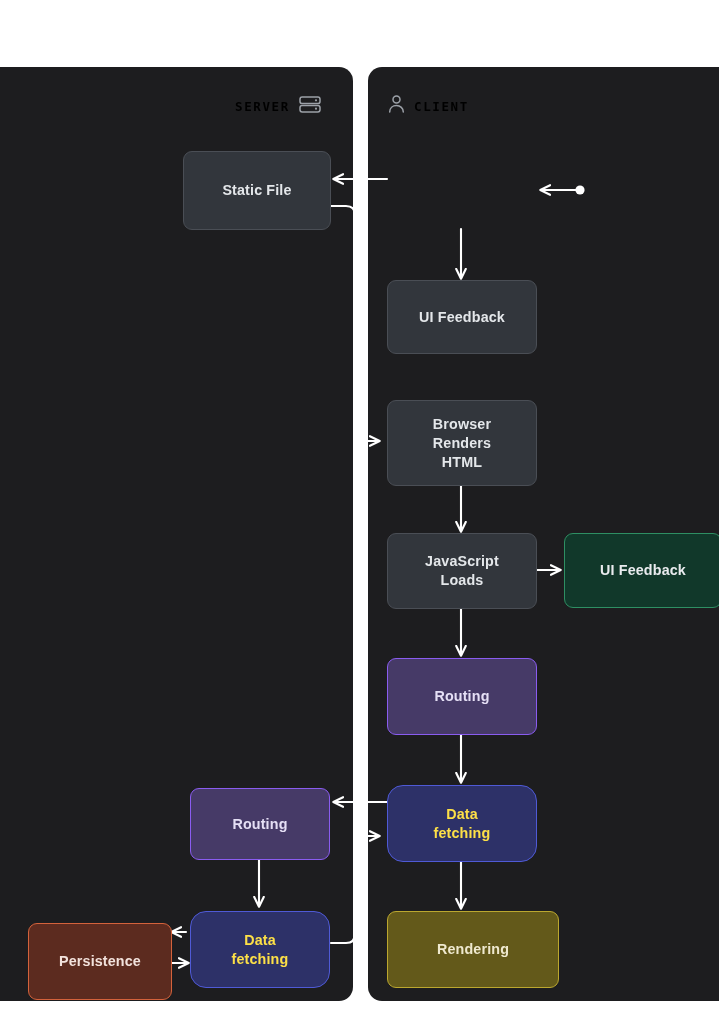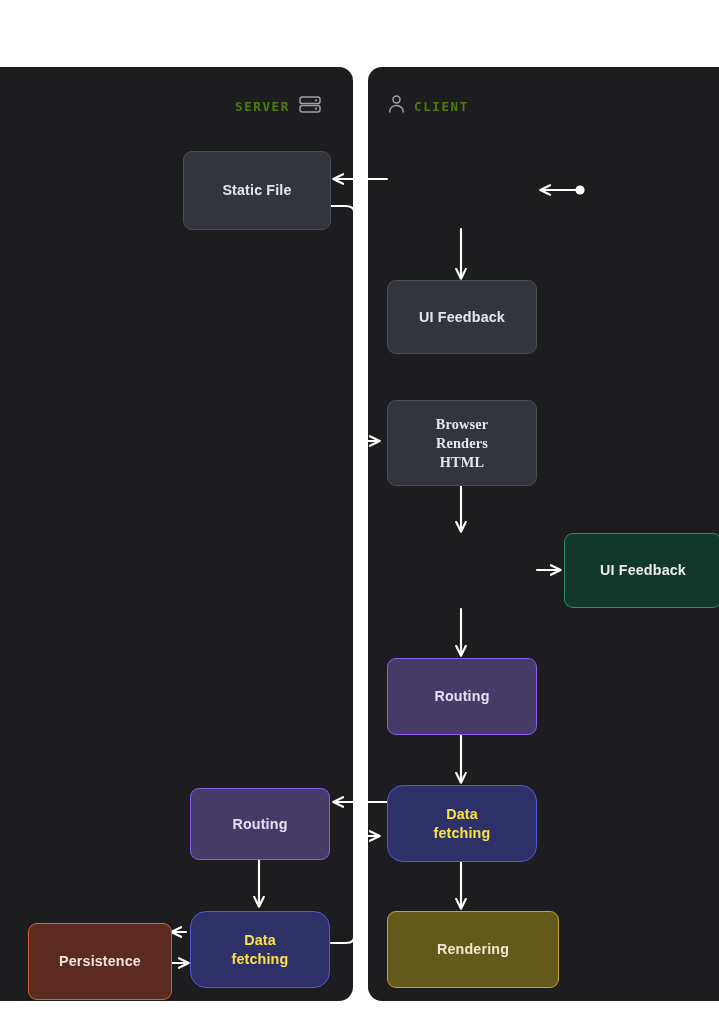--- a/index.html
+++ b/index.html
@@ -33,21 +33,21 @@
     align-items: center;
     gap: 9px;
     height: 20px;
   }
   #head-server { left: 235px; top: 96px; }
   #head-client { left: 388px; top: 96px; }
   .lane-label {
     font-family: "DejaVu Sans Mono", monospace;
     font-size: 12.5px;
     letter-spacing: 1.6px;
-    color: #4d7c0f;
+    color: #000000;
     font-weight: 700;
   }
   .lane-icon { display:block; }
 
   
   .node {
     position: absolute;
     border-radius: 9px;
     display: flex;
     align-items: center;
@@ -154,26 +154,30 @@
 
   <div class="node n-rust" style="left:28px; top:911px; width:144px; height:77px;margin-top:12px;">
     <span>Persistence</span>
   </div>
 
 
   <div class="node n-neutral" style="left:387px; top:280px; width:150px; height:74px;">
     <span>UI Feedback</span>
   </div>
 
-  <div class="node n-neutral" style="left:387px; top:400px; width:150px; height:86px; flex-direction:column;font-family:Liberation Serif, serif;">
+  <div class="node n-neutral" style="left:387px; top:400px; width:150px; height:86px; flex-direction:column;">
     <span>Browser</span>
     <span>Renders</span>
     <span>HTML</span>
   </div>
 
+  <div class="node n-neutral" style="left:387px; top:533px; width:150px; height:76px; flex-direction:column;">
+    <span>JavaScript</span>
+    <span>Loads</span>
+  </div>
 
   <div class="node n-green" style="left:564px; top:533px; width:158px; height:75px;">
     <span>UI Feedback</span>
   </div>
 
   <div class="node n-purple" style="left:387px; top:658px; width:150px; height:77px;">
     <span>Routing</span>
   </div>
 
   <div class="node n-blue" style="left:387px; top:785px; width:150px; height:77px; flex-direction:column;">

